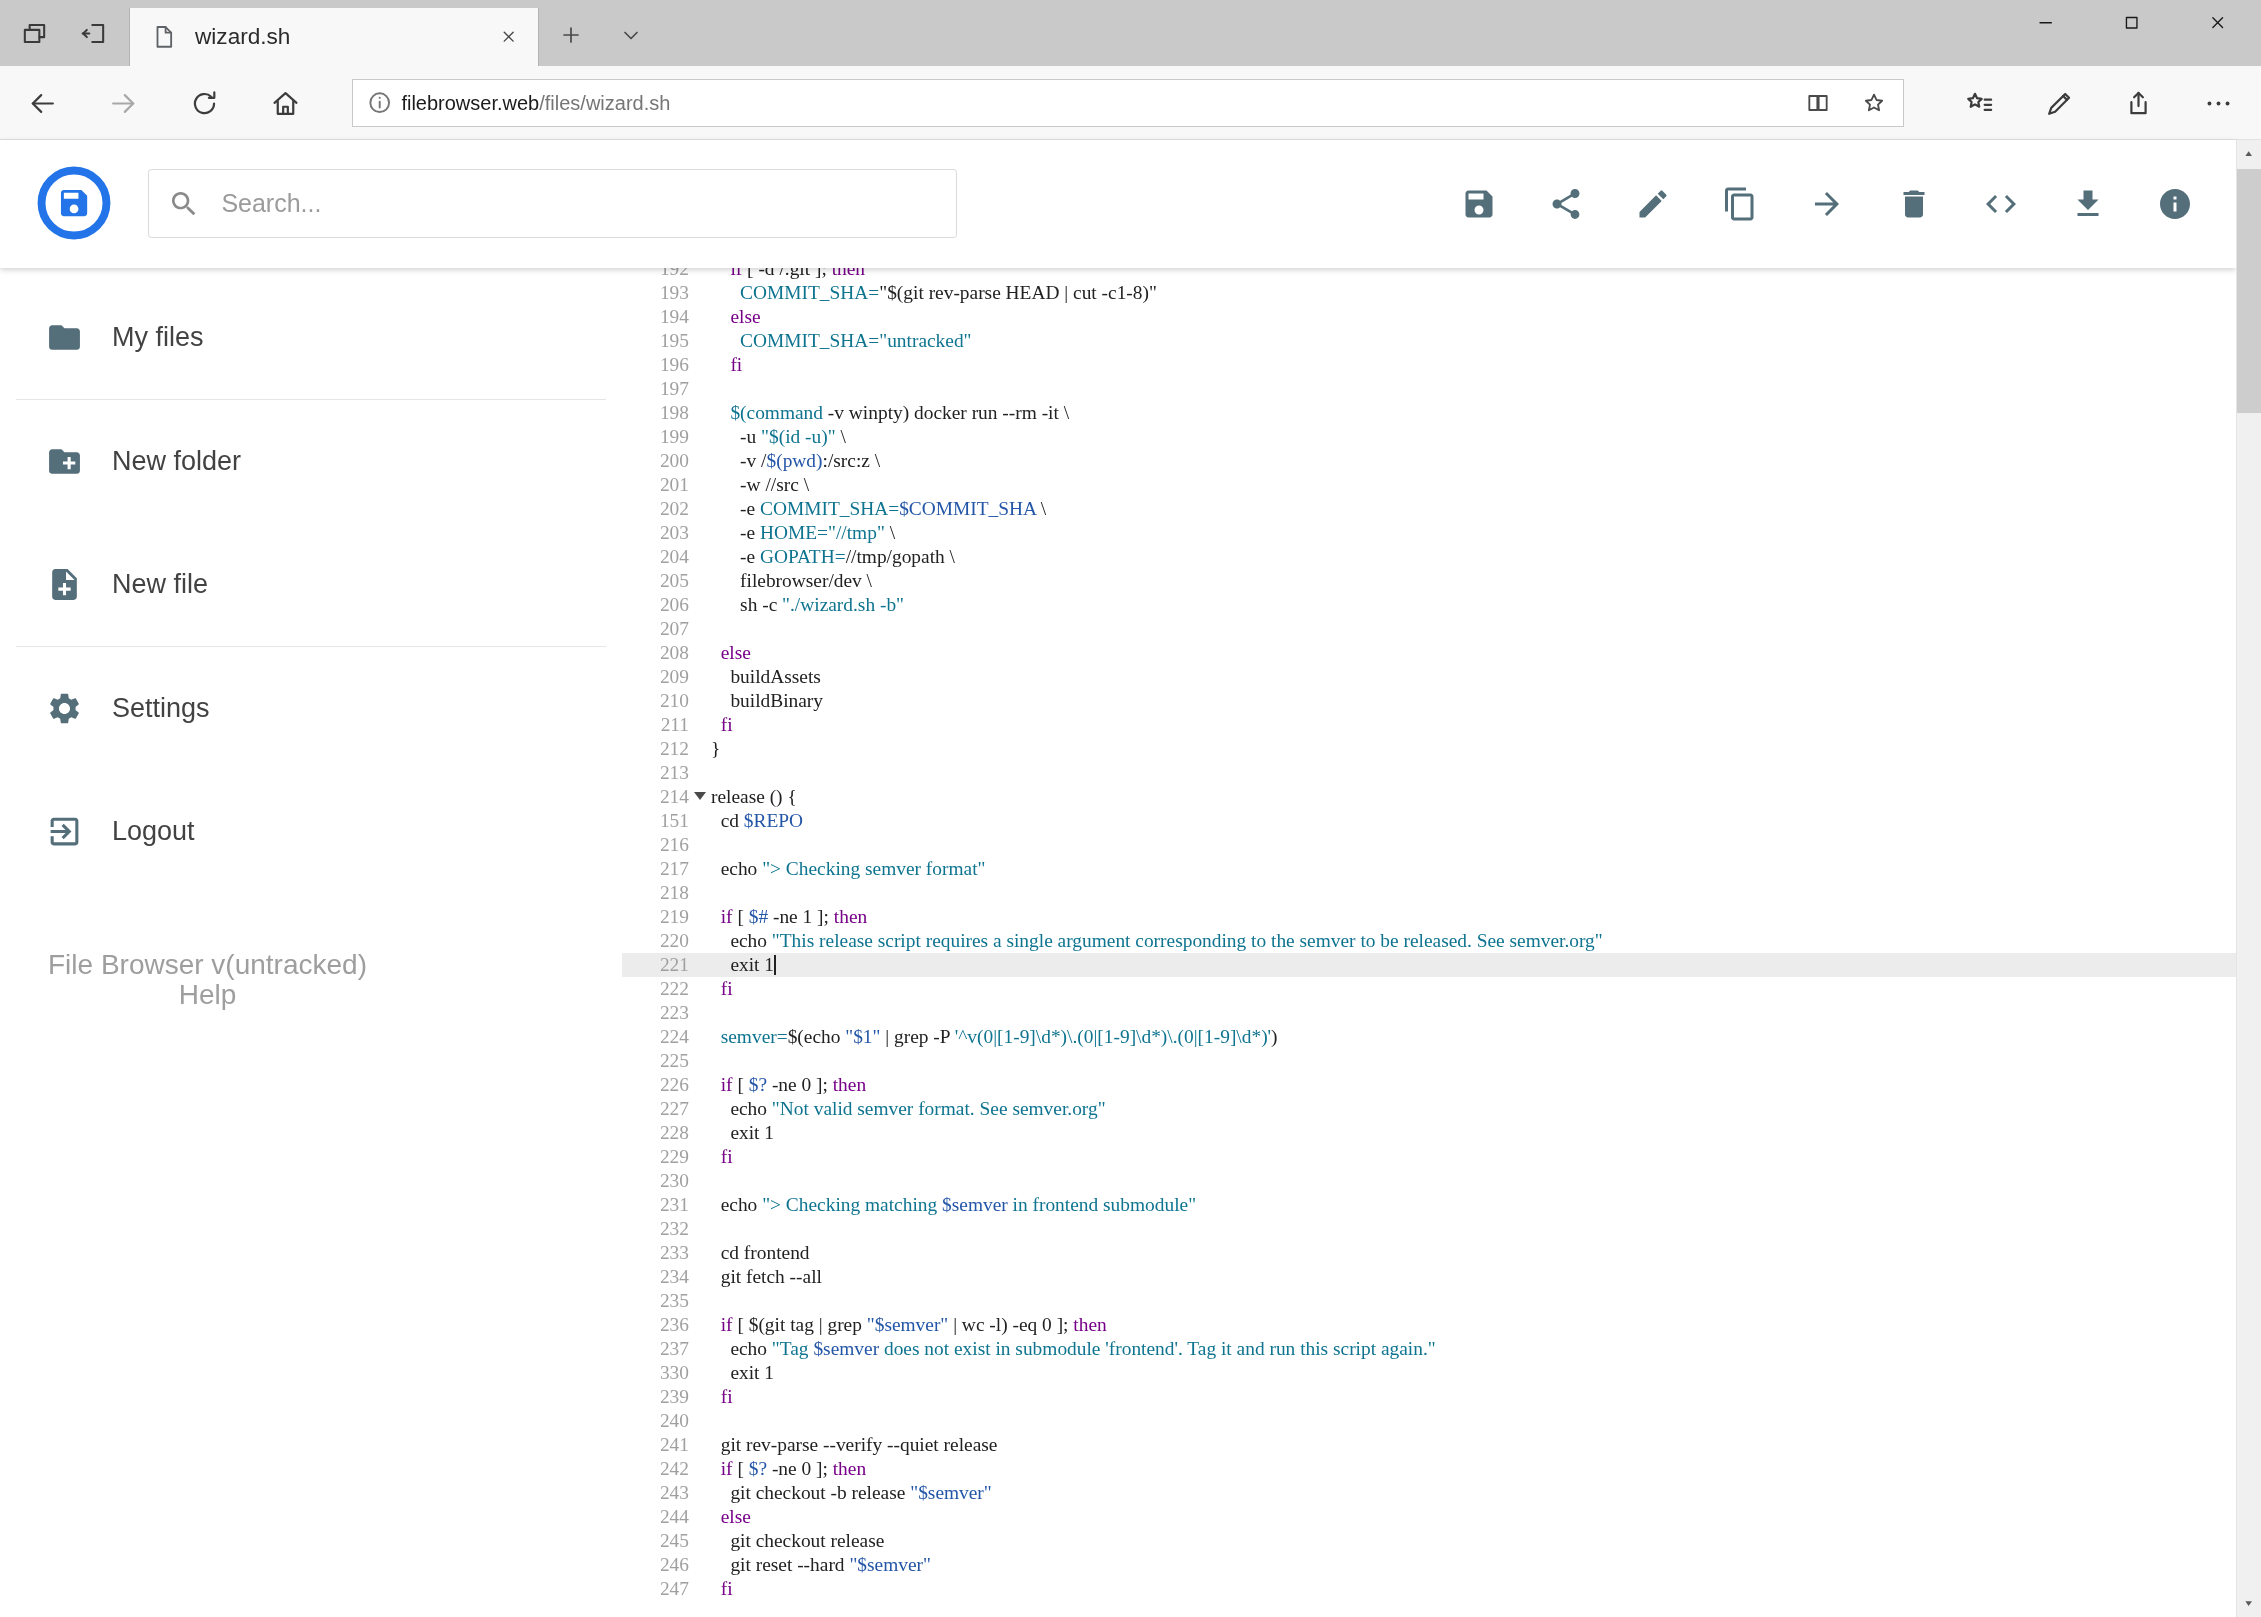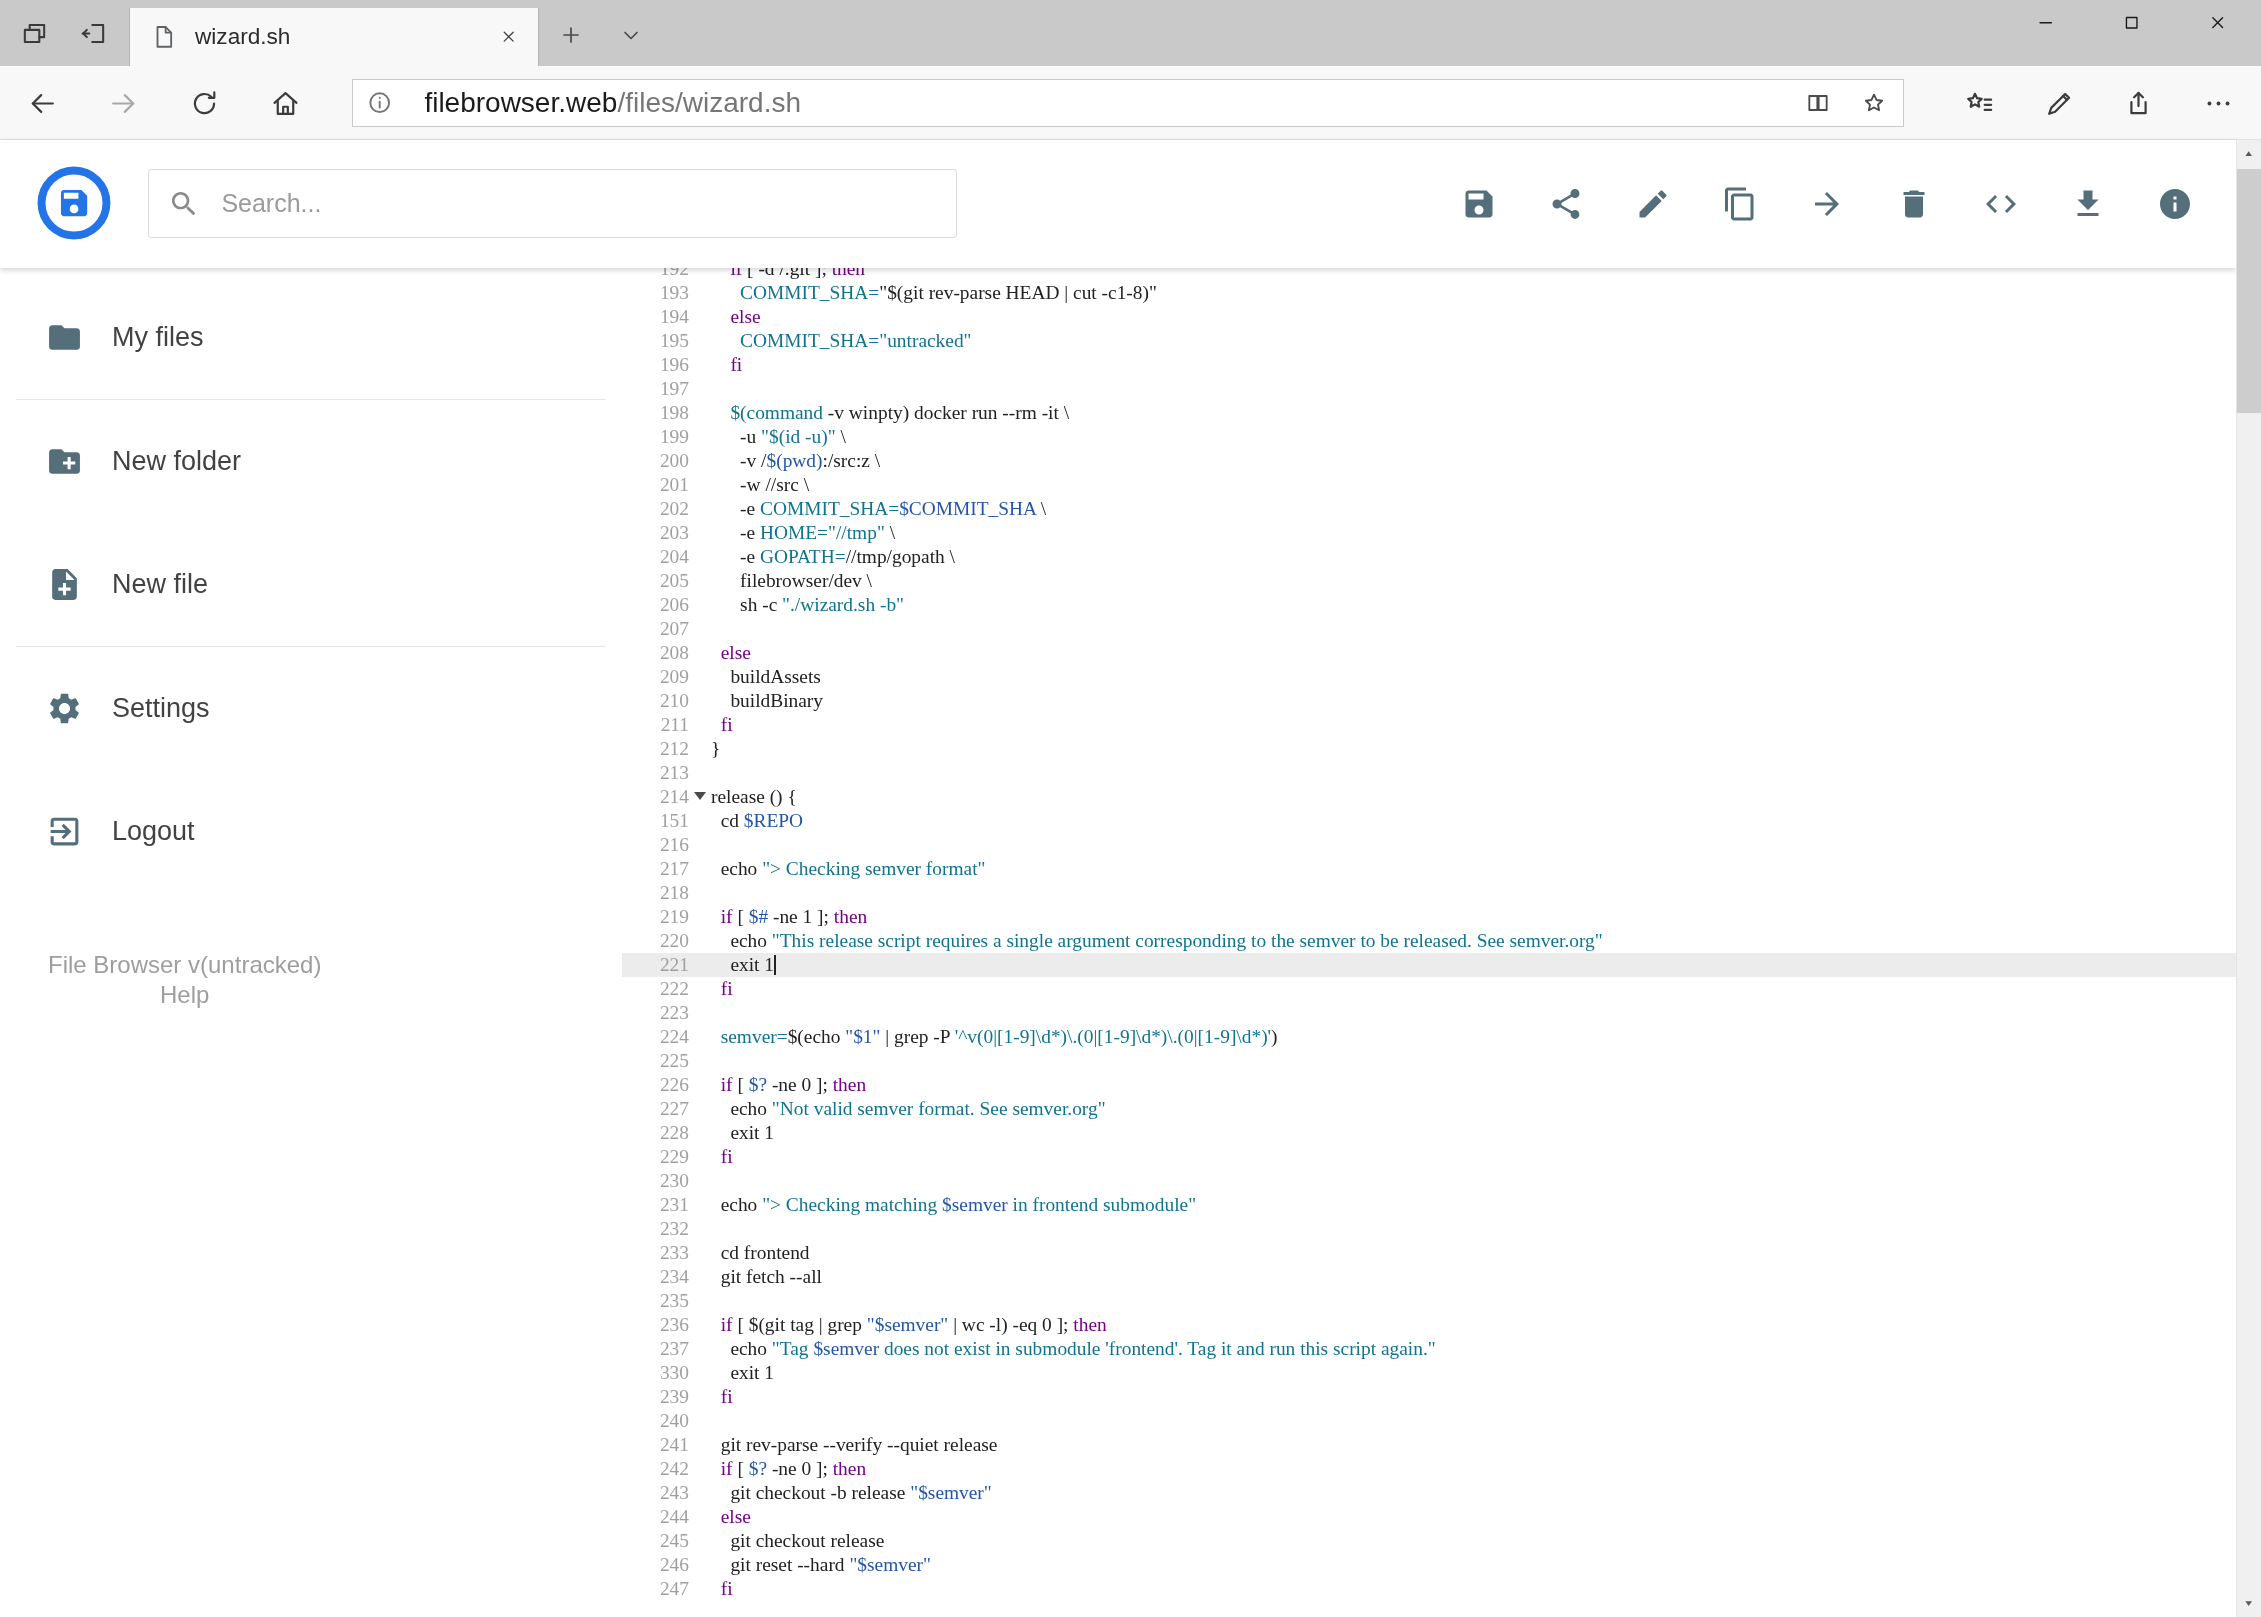--- a/index.html
+++ b/index.html
@@ -32,21 +32,21 @@
 
   
   #navbar { position:absolute; left:0; top:66px; width:100%; height:74px; background:#f8f8f8; border-bottom:0.8px solid #e2e2e2; }
   #nav-left { position:absolute; left:16px; top:11.3px; display:flex; gap:29px; }
   .navbtn { width:52px; height:52px; border:none; background:transparent; color:#3c3c3c; display:flex; align-items:center; justify-content:center; }
   .navbtn .icon { width:31px; height:31px; }
   .navbtn.disabled { color:#a8a8a8; }
   #urlbox { position:absolute; left:352px; top:13px; width:1552px; height:48px; background:#ffffff; border:0.8px solid #c9c9c9;
             display:flex; align-items:center; padding:0 6.5px 0 13px; }
   .url-info { width:27.4px; height:27.4px; color:#767676; flex:none; }
-  .url-text { margin-left:31px; font-size:28px; flex:1; white-space:nowrap; overflow:hidden; }
+  .url-text { margin-left:8px; font-size:20px; flex:1; white-space:nowrap; overflow:hidden; }
   .url-host { color:#1b1b1b; } .url-path { color:#767676; }
   #url-icons { display:flex; gap:11.3px; }
   .url-iconbtn { width:45px; height:40px; border:none; background:transparent; color:#4a4a4a; display:flex; align-items:center; justify-content:center; }
   .url-iconbtn .icon { width:26px; height:26px; }
   #nav-right { position:absolute; right:17px; top:11.3px; display:flex; gap:27.4px; }
 
   
   #appbar { position:absolute; left:0; top:140px; width:2236px; height:128px; background:#fff; box-shadow:0 2.4px 5.7px rgba(0,0,0,.18); z-index:5; }
   #logo { position:absolute; left:36px; top:25px; width:76px; height:76px; }
   #searchbox { position:absolute; left:148px; top:29px; width:809px; height:69px; border:0.8px solid #dadada; border-radius:3.2px; background:#fff;
@@ -58,21 +58,21 @@
   .action-btn { width:53px; height:53px; border:none; background:transparent; color:#546e7a; display:flex; align-items:center; justify-content:center; }
   .action-btn .icon { width:36px; height:36px; }
 
   
   #main { position:absolute; left:0; top:268px; right:0; bottom:0; background:#fff; }
   #sidebar { position:absolute; left:0; top:0; width:622px; height:100%; background:#fff; padding-top:8px;text-align:center; }
   .sb-item { height:123px; display:flex; align-items:center; padding-left:46px; gap:29px; cursor:pointer; }
   .sb-item .icon { width:37px; height:37px; color:#546e7a; flex:none; }
   .sb-label { font-size:27px; color:#424242; }
   .sb-divider { height:0.8px; background:#e6e6e6; margin:0 16px; }
-  #sb-credits { position:absolute; left:48px; top:682px; font-size:24px; color:#9e9e9e; line-height:30px; }
+  #sb-credits { position:absolute; left:48px; top:682px; font-size:28px; color:#9e9e9e; line-height:30px; }
   #sb-credits .help { display:block; color:#9e9e9e; text-decoration:none; }
 
   
   #editor { position:absolute; left:622px; top:0; width:1615px; height:100%; overflow:hidden; background:#fff;
             font-family:Liberation Serif, serif; font-size:19.4px; line-height:24px; }
   #code-lines { margin-top:-11.3px; }
   .row { display:flex; height:24px; }
   .row.active { background:#ececec; }
   .ln { width:67px; text-align:right; color:#a0a0a0; flex:none; user-select:none; }
   .fold { width:22px; flex:none; position:relative; }

